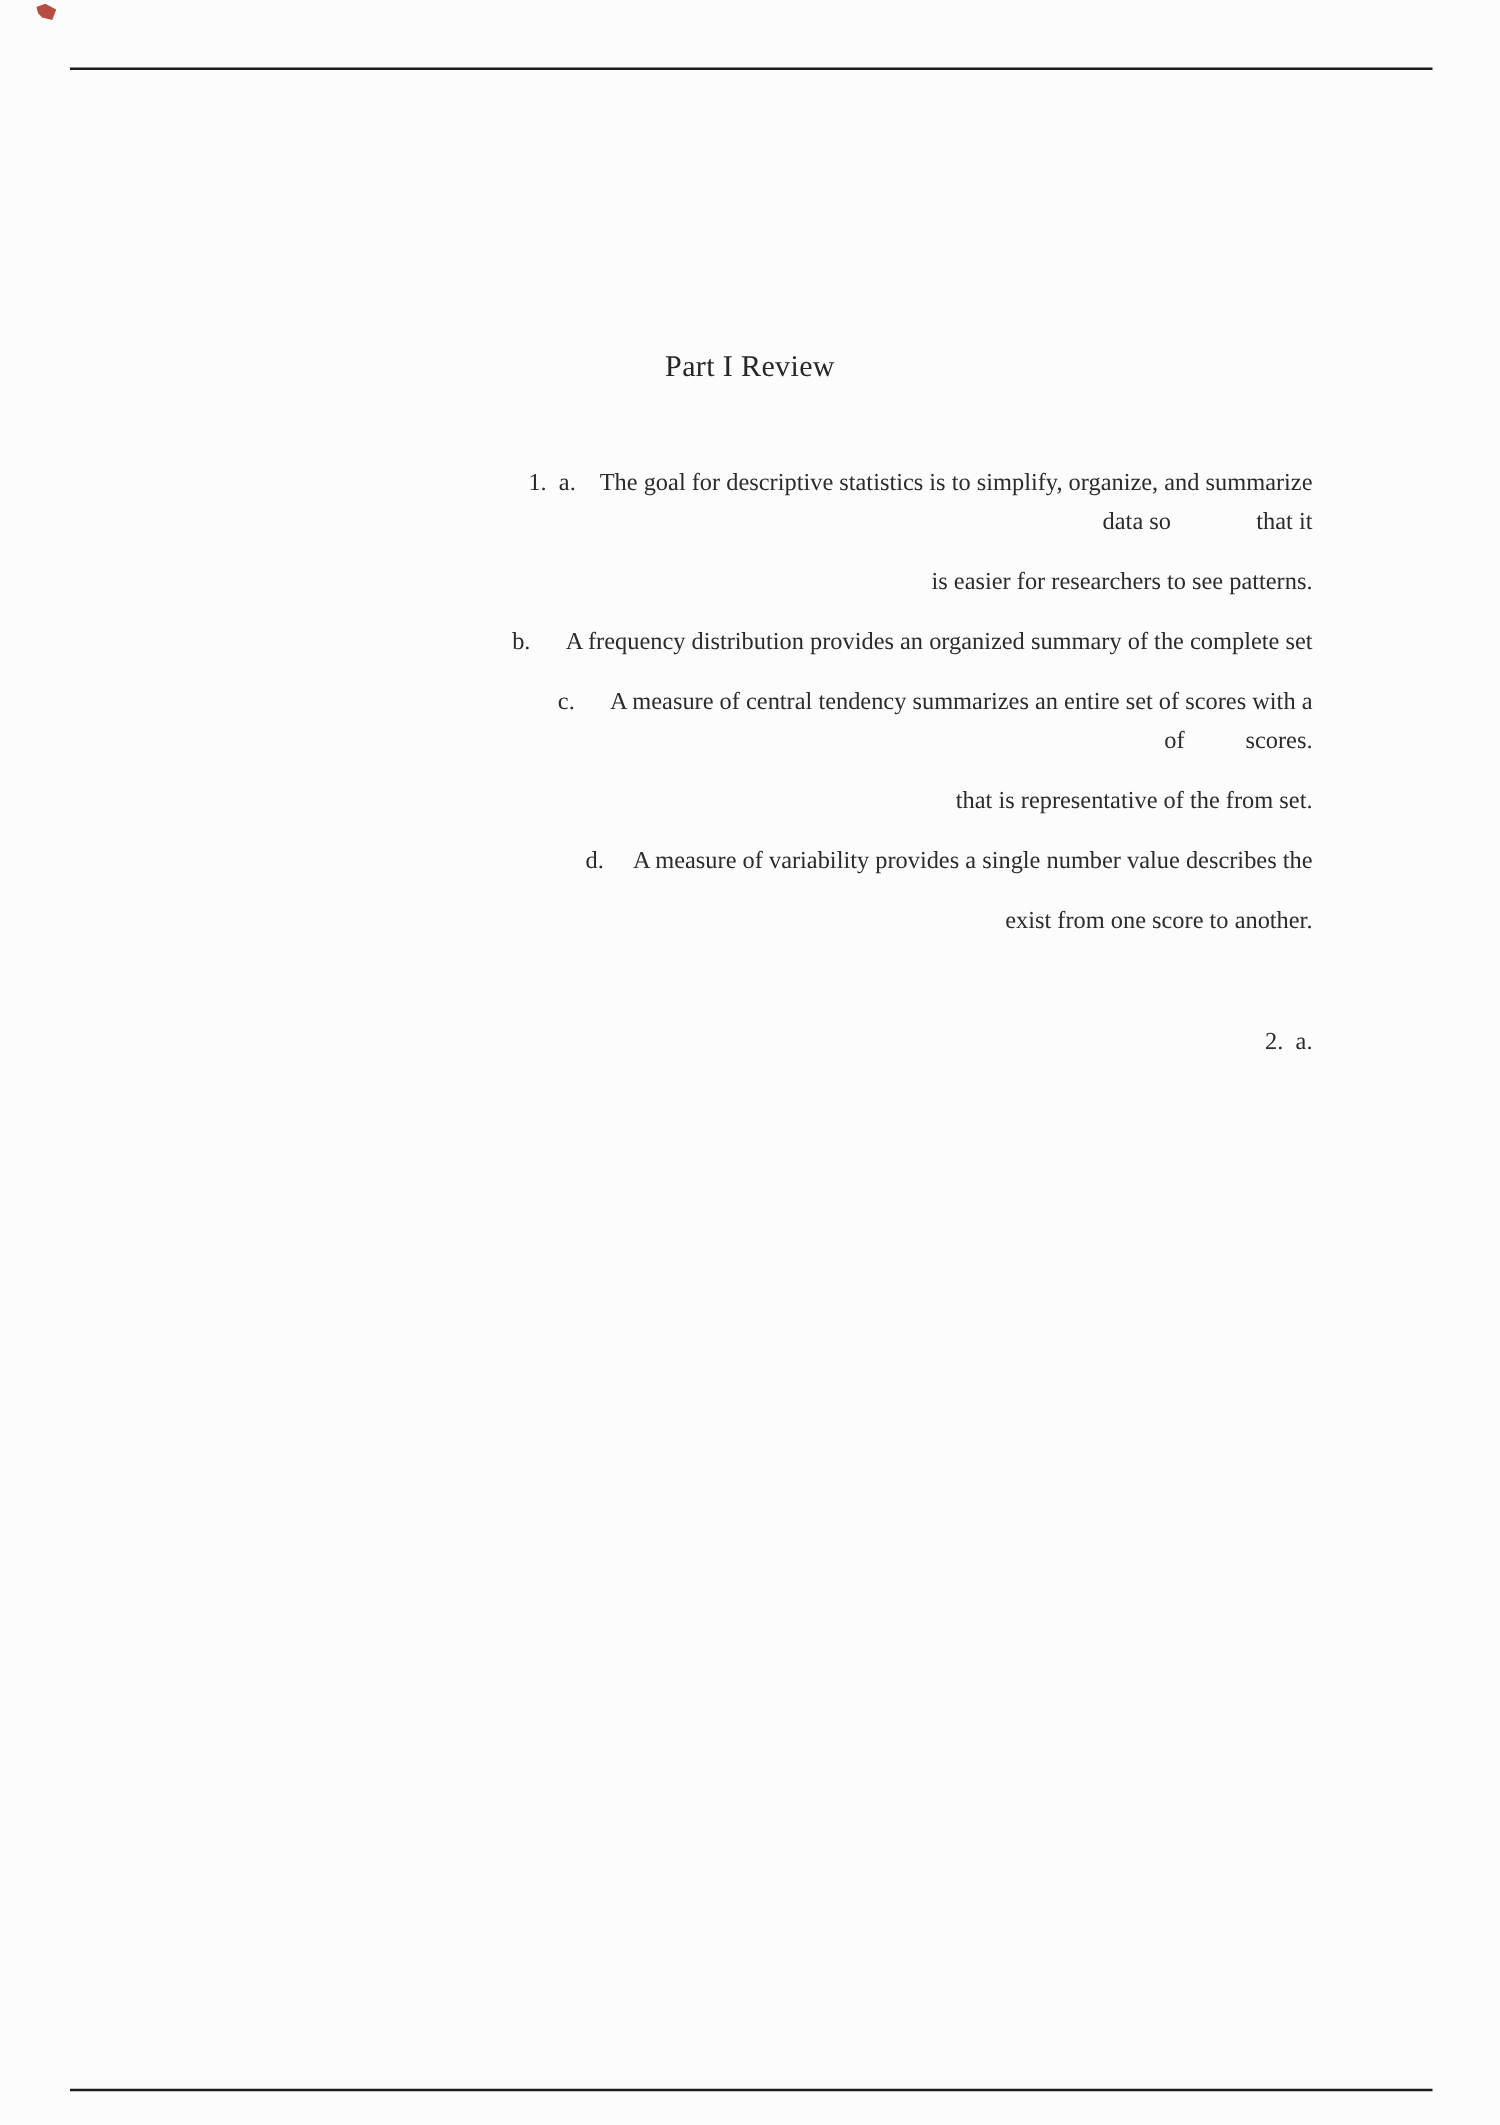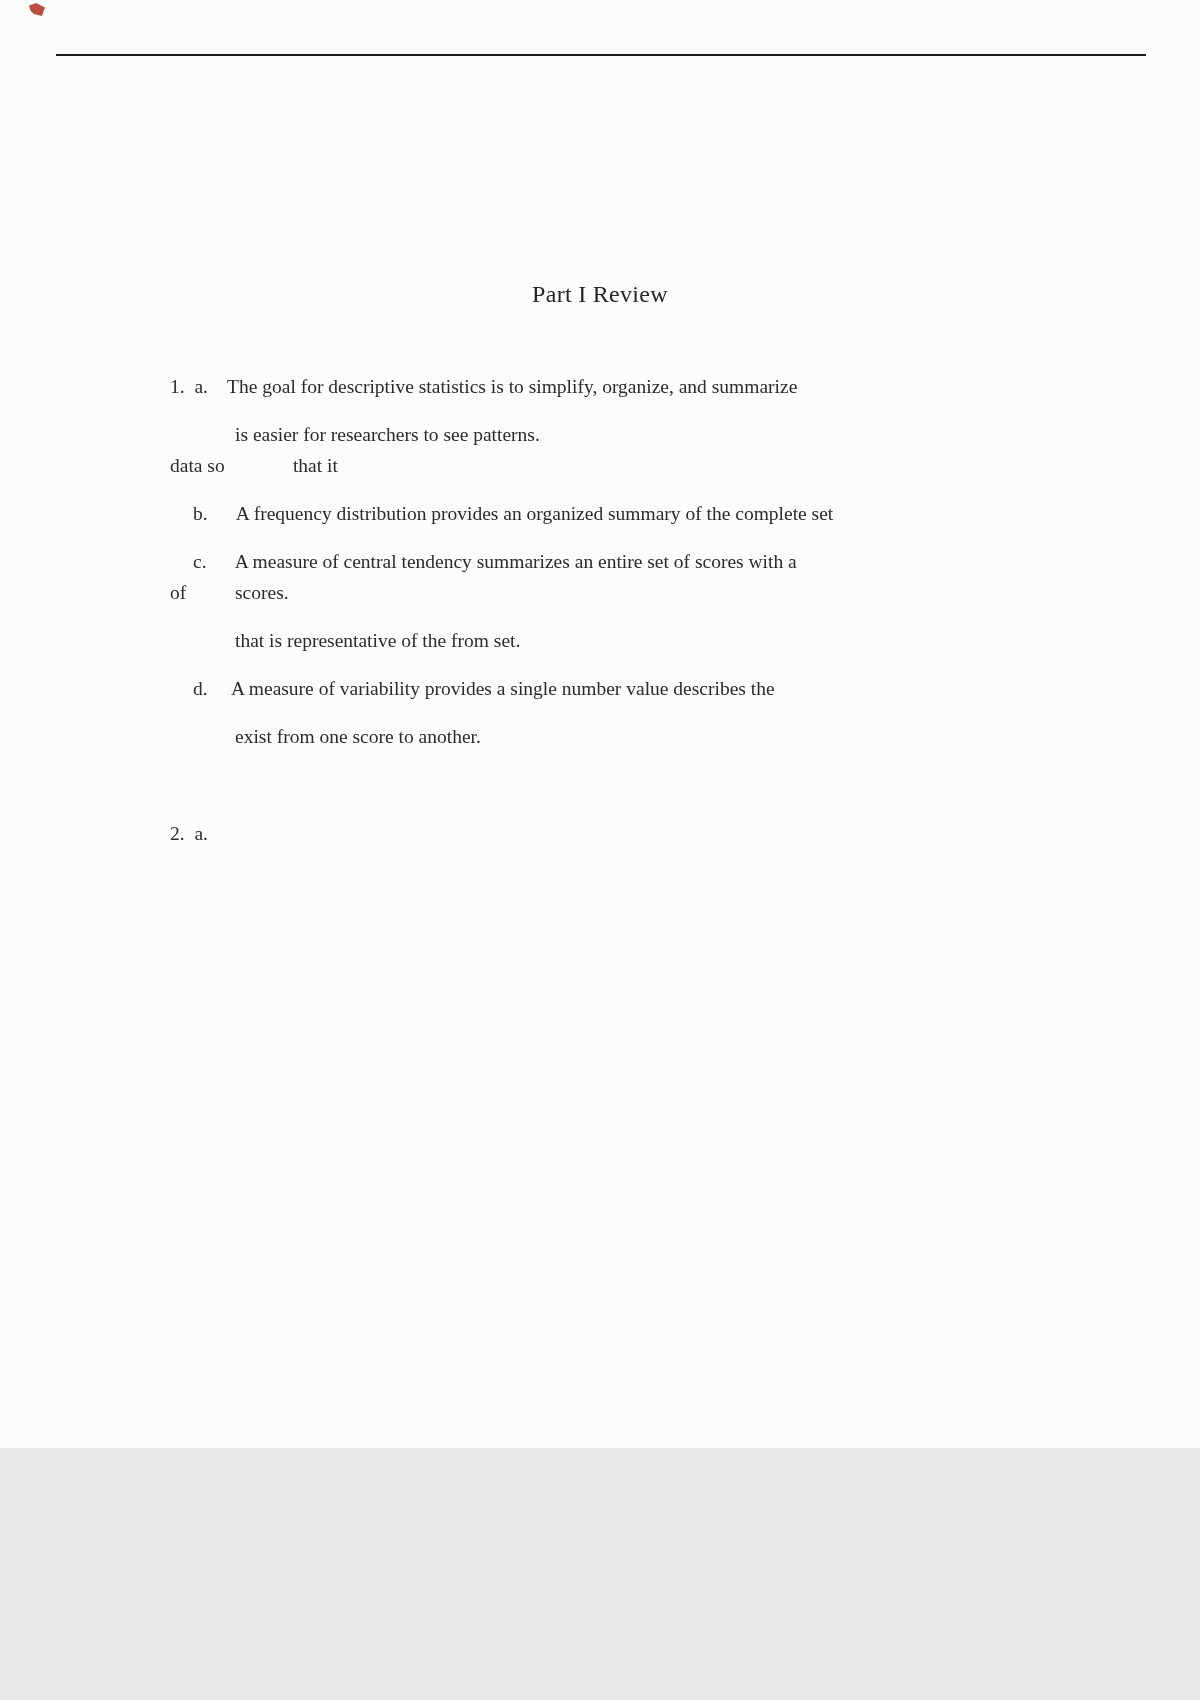--- a/index.html
+++ b/index.html
@@ -3,21 +3,21 @@
 <meta charset="utf-8">
 <style>
   html, body {
     margin: 0;
     padding: 0;
     background: #e8e8e8;
   }
   .page {
     position: relative;
     width: 1200px;
-    height: 1448px;
+    height: 1700px;
     margin: 0 auto;
     background: #fcfcfc;
     overflow: hidden;
     font-family: "Liberation Serif", "DejaVu Serif", serif;
     color: #2b2b2b;
   }
   .rule {
     position: absolute;
     left: 56px;
     width: 1090px;
@@ -52,41 +52,42 @@
     position: absolute;
     top: 371px;
     left: 170px;
     width: 880px;
     font-size: 19.5px;
     line-height: 31px;
   }
   .line {
     white-space: pre-wrap;
     margin: 0;
+    text-align: right;
   }
   .ind1 { padding-left: 23px; }
   .ind2 { padding-left: 65px; }
   .gap { margin-top: 17px; }
   .biggap { margin-top: 66px; }
 </style>
 </head>
 <body>
 
 <div class="page">
 
   <div class="red-mark"></div>
 
   <div class="rule rule-top"></div>
 
   <h1 class="title">Part I Review</h1>
 
   <div class="content">
     <p class="line">1.  a.    The goal for descriptive statistics is to simplify, organize, and summarize</p>
+    <p class="line">data so              that it</p>
     <p class="line ind2 gap">is easier for researchers to see patterns.</p>
-    <p class="line">data so              that it</p>
     <p class="line ind1 gap">b.      A frequency distribution provides an organized summary of the complete set</p>
     <p class="line ind1 gap">c.      A measure of central tendency summarizes an entire set of scores with a</p>
     <p class="line">of          scores.</p>
     <p class="line ind2 gap">that is representative of the from set.</p>
     <p class="line ind1 gap">d.     A measure of variability provides a single number value describes the</p>
     <p class="line ind2 gap">exist from one score to another.</p>
     <p class="line biggap">2.  a.</p>
   </div>
 
   <div class="rule rule-bottom"></div>

